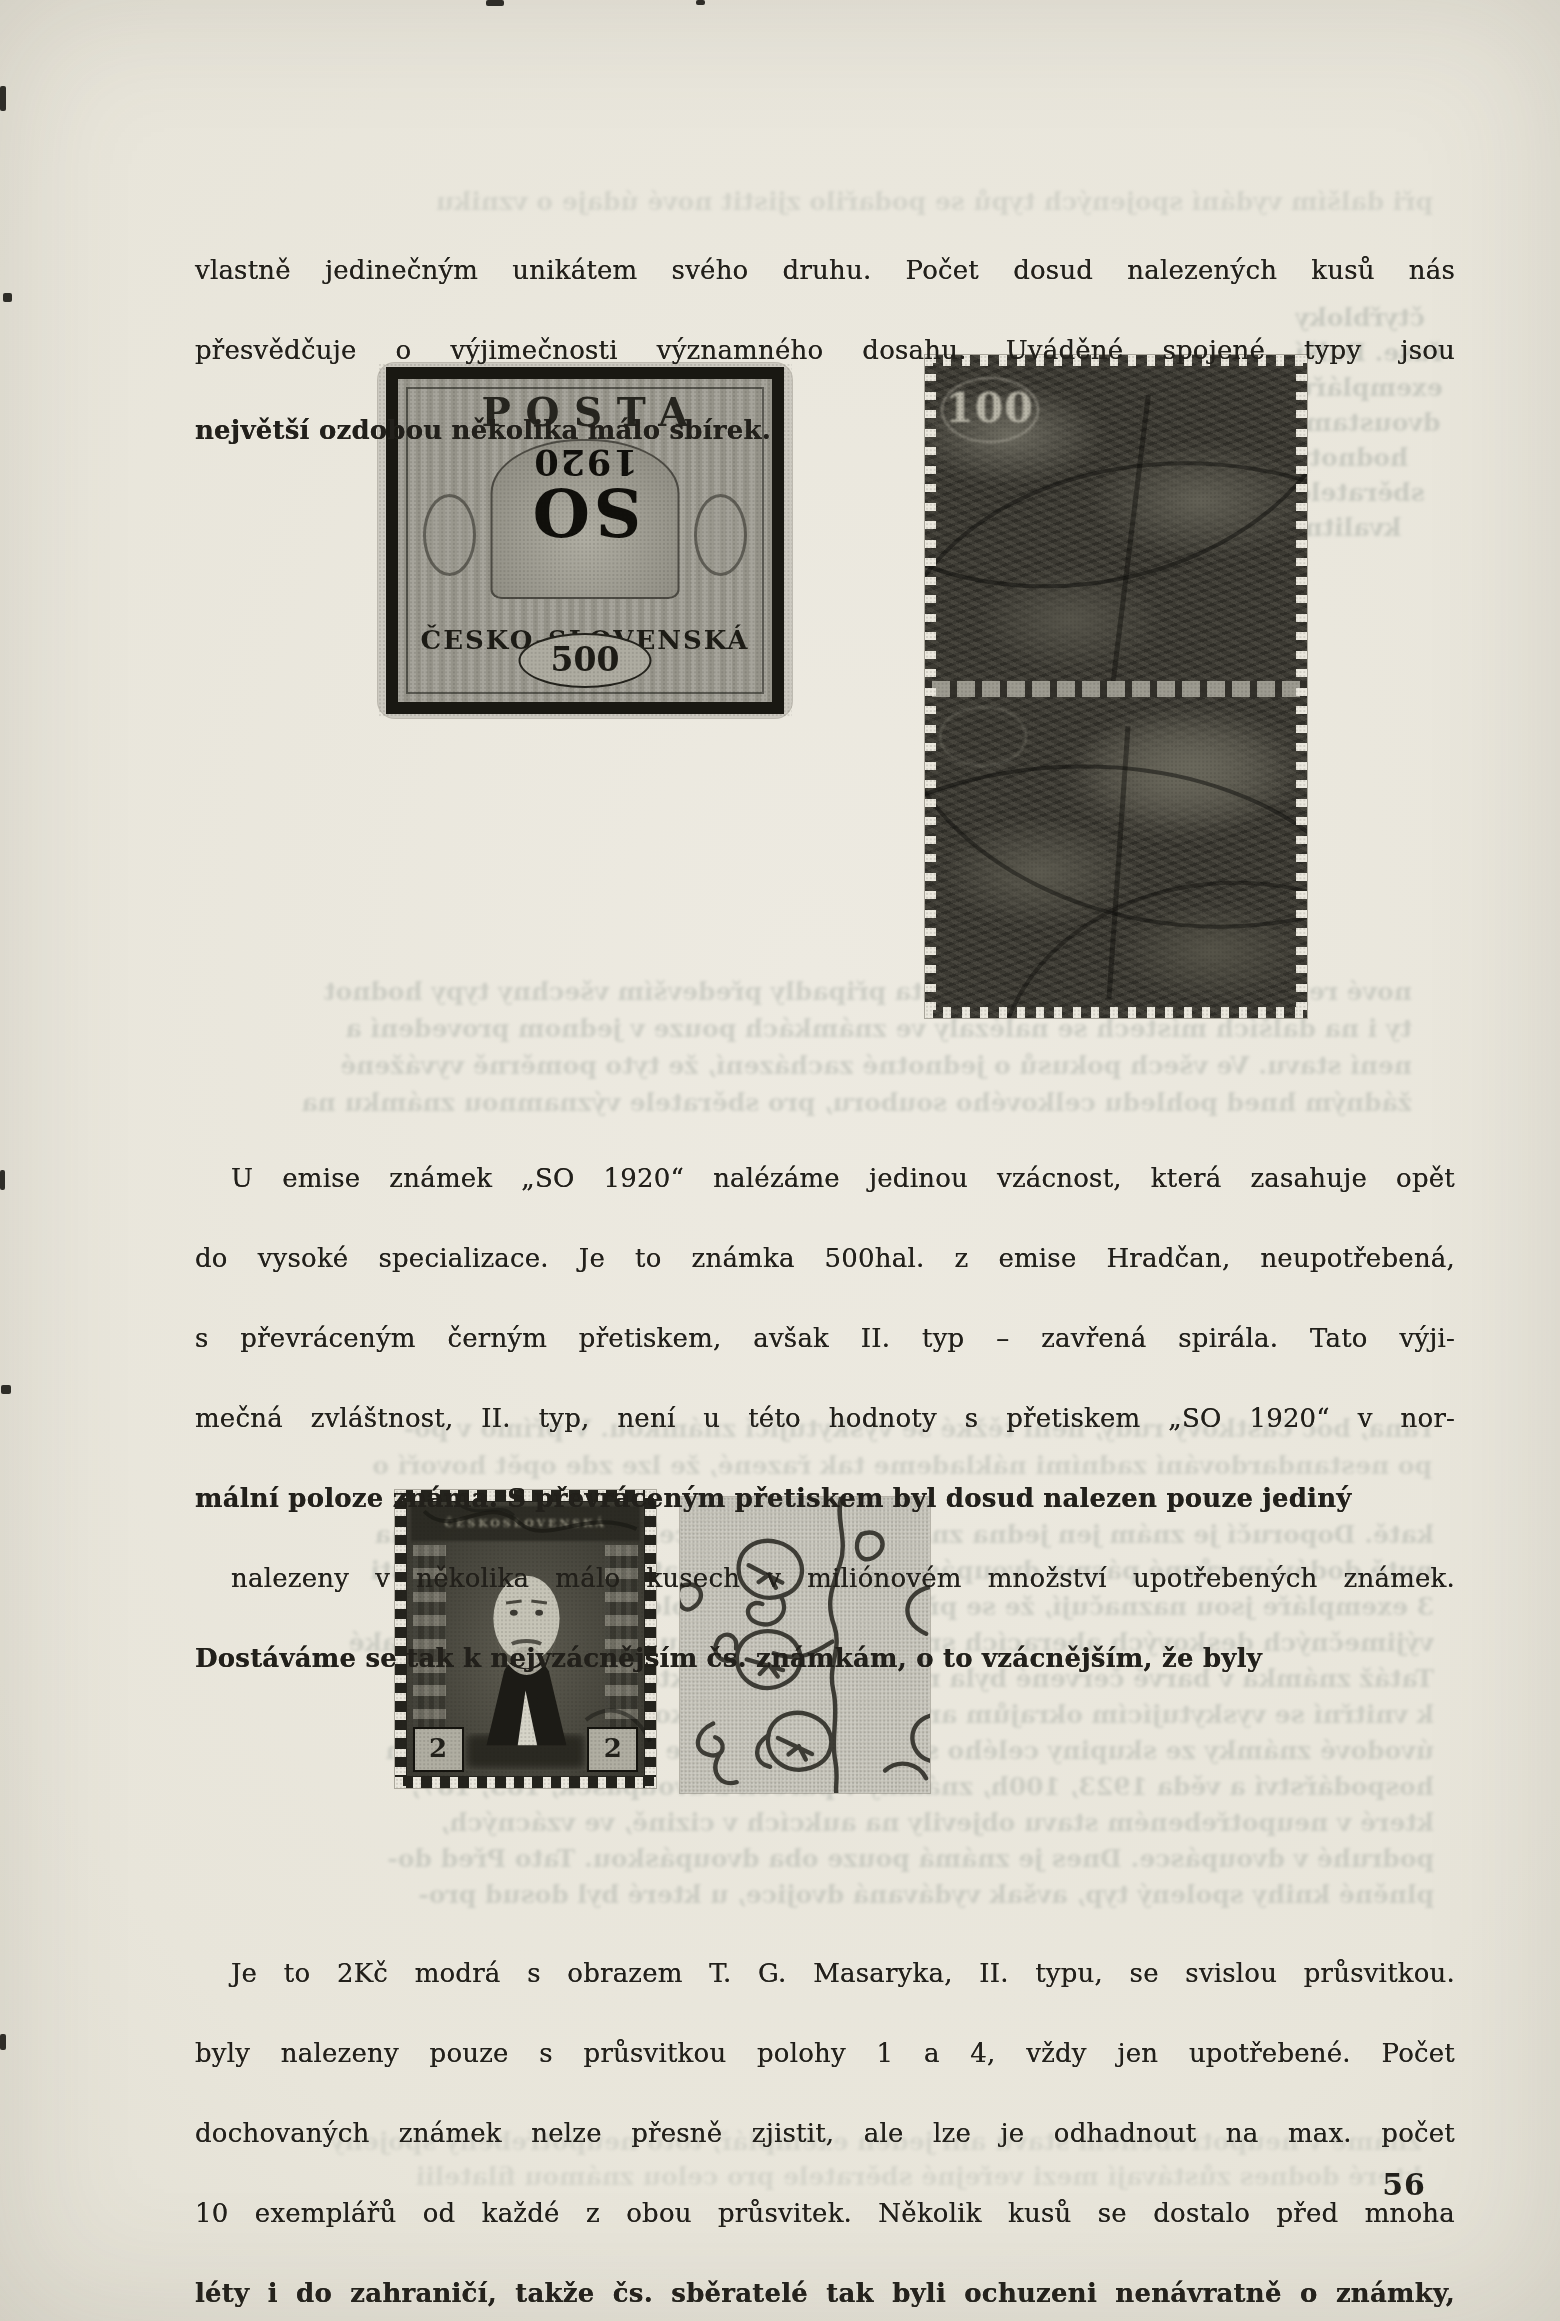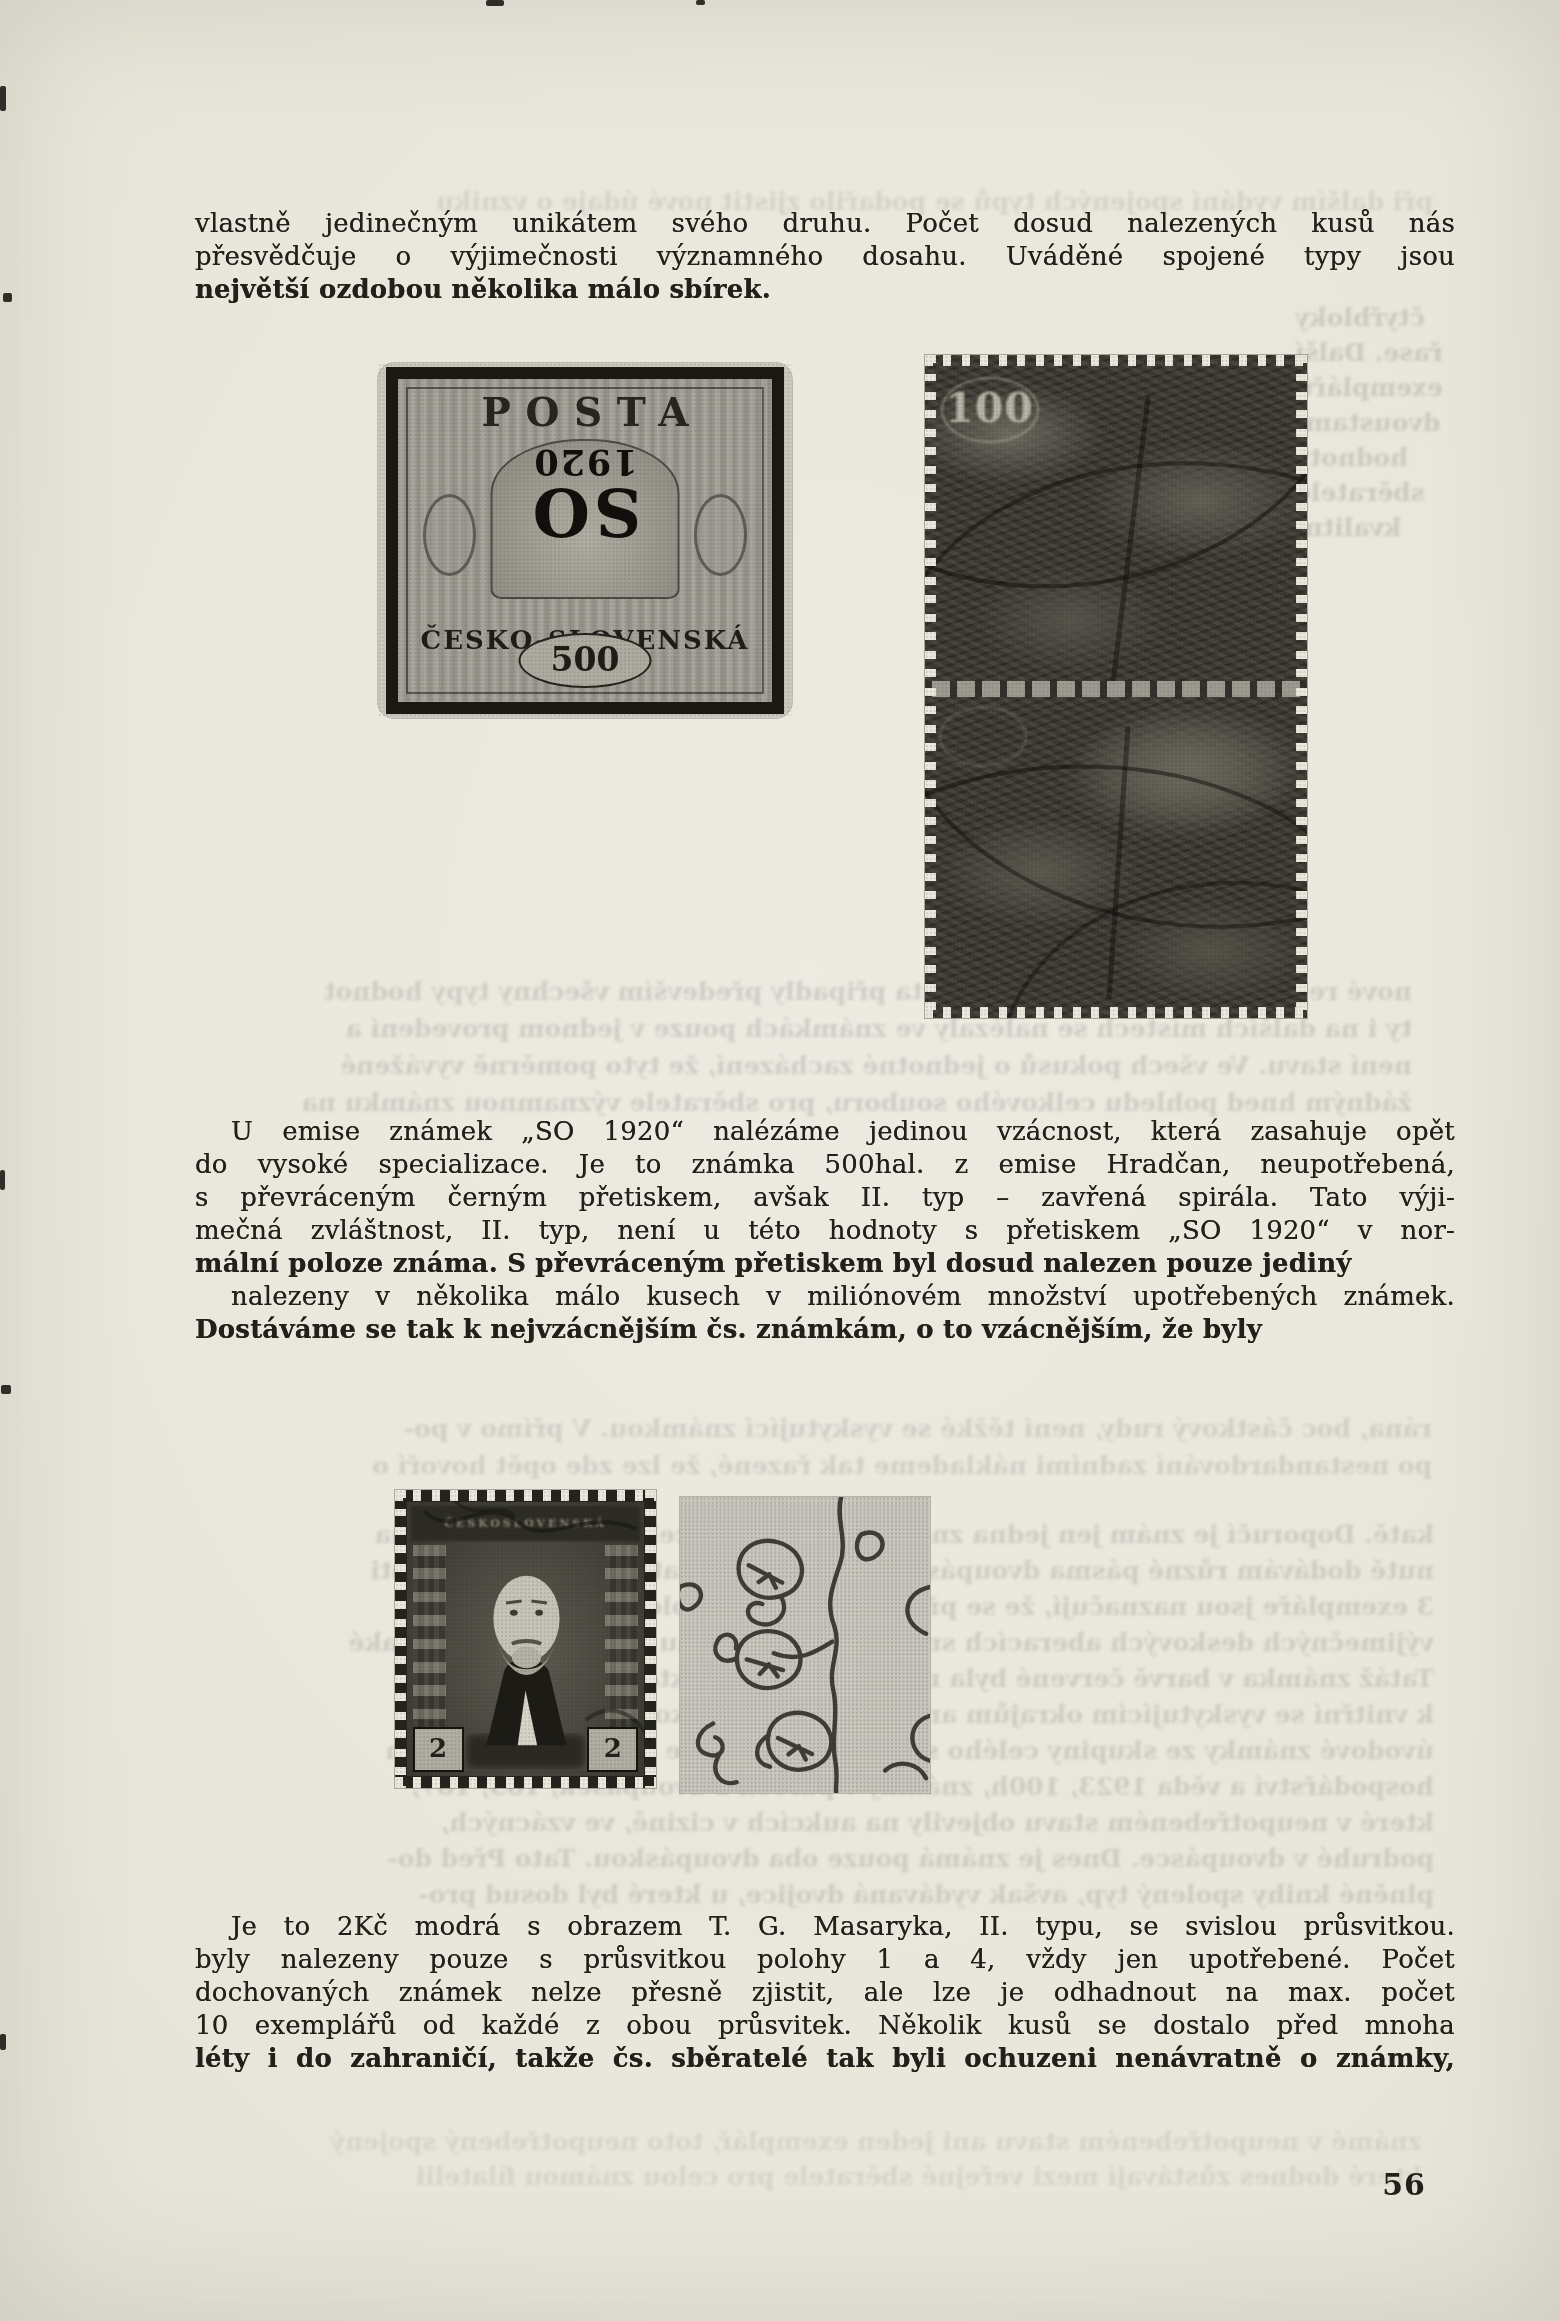--- a/index.html
+++ b/index.html
@@ -5,21 +5,21 @@
   html,body{margin:0;padding:0;}
   #page{position:relative;width:1560px;height:2321px;overflow:hidden;
     background:#ebe8de;
     background-image:radial-gradient(ellipse 1365px 1853px at 52% 42%, #edeae1 0%, #e8e5da 70%, #e2dfd3 100%);
     font-family:"DejaVu Serif","Liberation Serif",serif;color:#22201b;}
   #page::after{content:"";position:absolute;inset:0;box-shadow:inset 0 0 137px rgba(95,90,72,.16);pointer-events:none;z-index:9;}
 
   
   .textblock{position:absolute;left:195px;width:1260px;z-index:3;font-size:26px;line-height:33px;
     letter-spacing:0.2px;text-shadow:0 0 0.5px rgba(30,28,22,.8);}
-  .para .tl{text-align:justify;text-align-last:justify;white-space:normal;}
+  .para .tl{text-align:justify;text-align-last:justify;white-space:normal;margin-top:47px;}
   .para .tl:last-child{text-align-last:left;font-weight:bold;}
   .para.indent .tl:first-child{text-indent:36px;}
   .para.cont .tl:last-child{text-align-last:justify;}
   #pagenum{position:absolute;left:1363px;top:2167px;width:82px;text-align:center;font-size:30px;
     font-weight:bold;z-index:3;letter-spacing:1px;}
 
   
   .ghost{position:absolute;z-index:1;color:#a9aea6;transform:scaleX(-1);filter:blur(1.7px);
     font-weight:bold;font-size:25px;overflow:hidden;}
   .ghost .gl{white-space:nowrap;}

